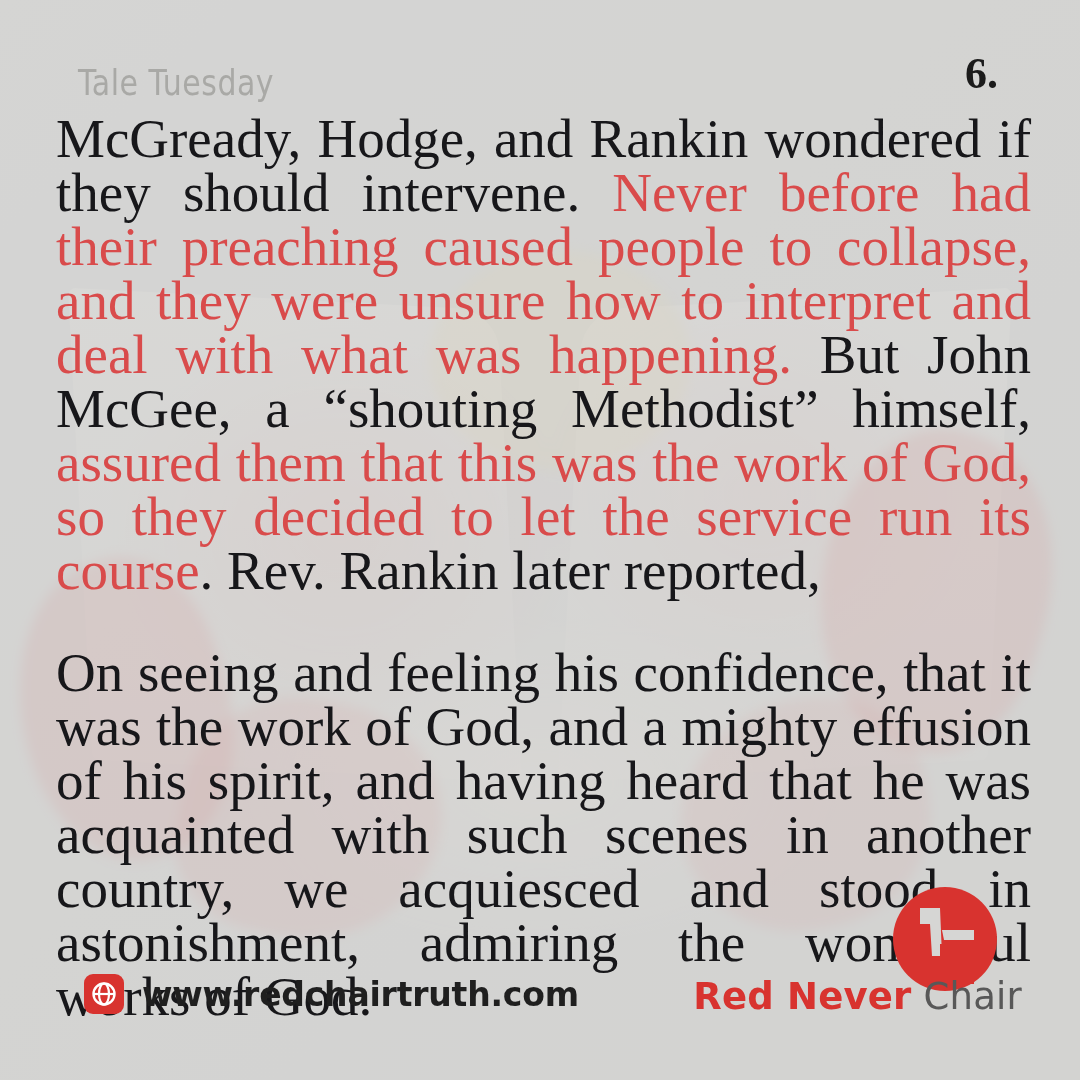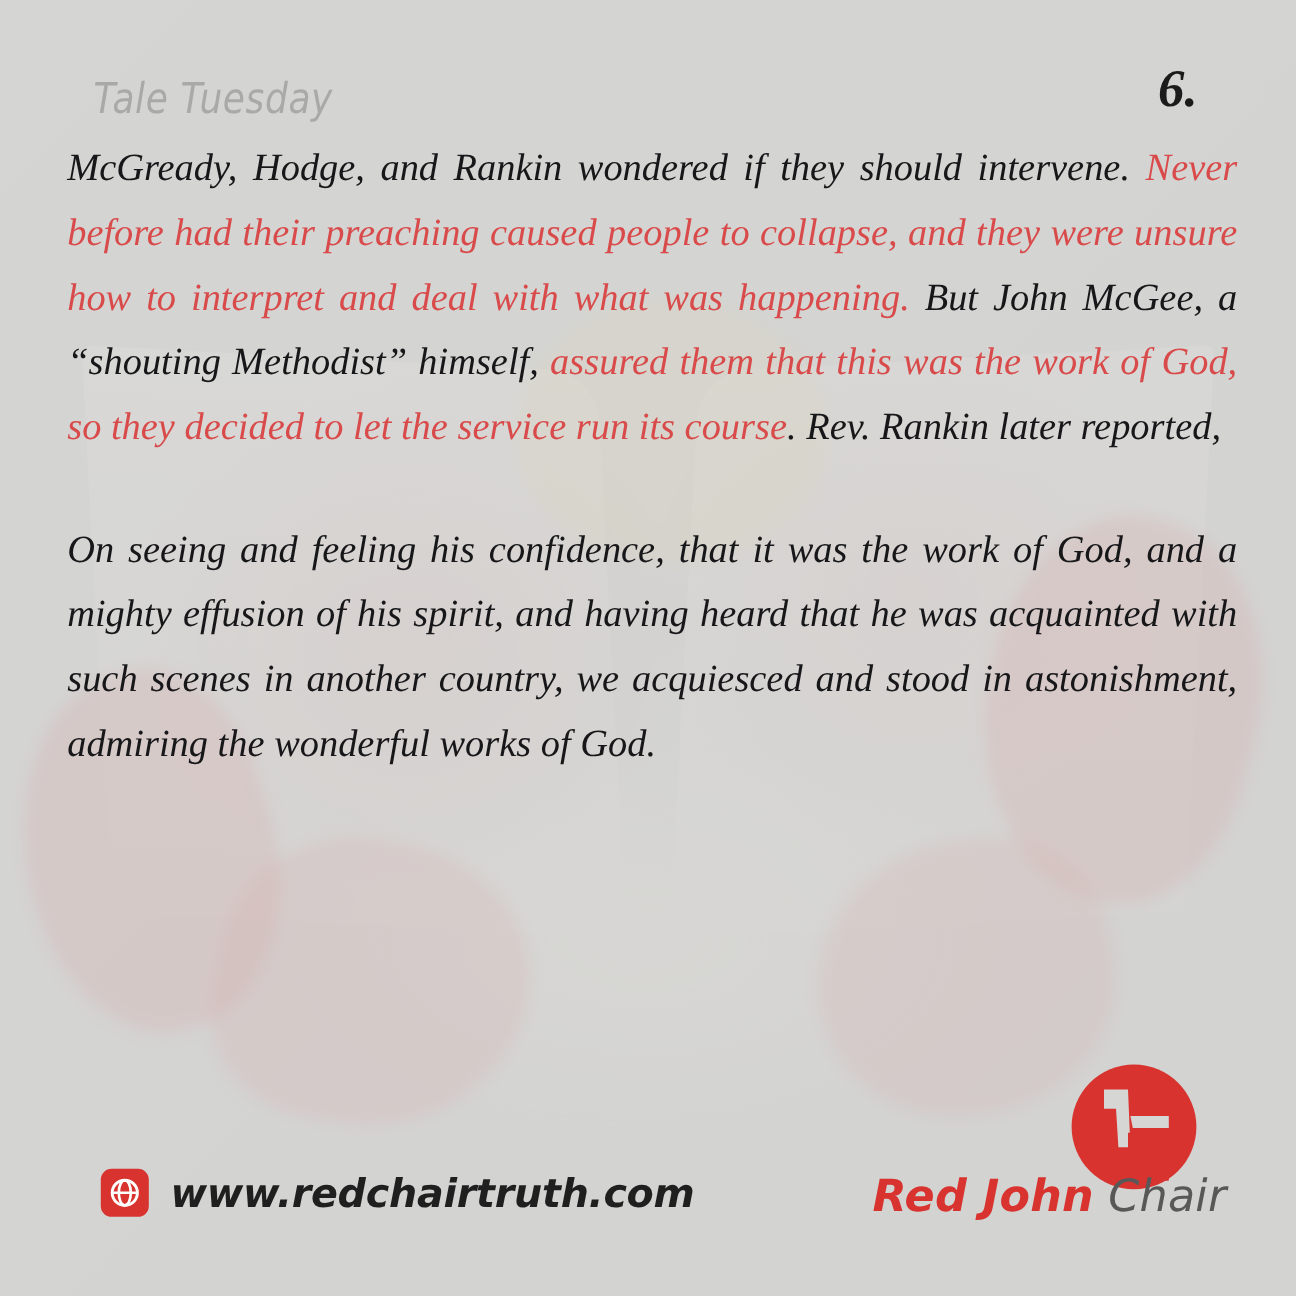--- a/index.html
+++ b/index.html
@@ -12,21 +12,20 @@
     background: #d4d4d2;
     font-family: "Liberation Serif", serif;
     overflow: hidden;
   }
   .canvas {
     position: relative;
     width: 1080px;
     height: 1080px;
     background: linear-gradient(135deg, #d6d6d4 0%, #d2d2d0 45%, #cfcfcd 100%);
     overflow: hidden;
-    font-style: italic;
   }
 
   
   .bg-art {
     position: absolute;
     inset: 0;
     pointer-events: none;
   }
   .bg-book {
     position: absolute;
@@ -107,21 +106,21 @@
     color: #1b1b1b;
     letter-spacing: 0px;
   }
 
   .body-text {
     position: absolute;
     left: 56px;
     top: 112px;
     width: 975px;
     font-family: "Liberation Serif", serif;
-    font-size: 32px;
+    font-size: 55px;
     line-height: 54px;
     color: #17171a;
     text-align: justify;
     text-justify: inter-word;
   }
   .para {
     margin: 0 0 48px 0;
   }
   .para:last-child { margin-bottom: 13px; }
   .hl {
@@ -217,18 +216,18 @@
         <circle cx="63" cy="55" r="52" fill="#d8332f"></circle>
         <path d="M38 24 L58 24 L60 72 L50 72 L48 40 L38 40 Z" fill="#d6d6d4"></path>
         <path d="M60 46 L92 46 L92 56 L62 56 Z" fill="#d6d6d4"></path>
         <path d="M84 56 L92 56 L92 100 L84 100 Z" fill="#d8332f"></path>
         <path d="M58 60 L66 60 L66 100 L58 100 Z" fill="#d8332f"></path>
         <path d="M55 86 L96 86 L96 93 L55 93 Z" fill="#d8332f"></path>
       </svg>
     </div>
 
     <div class="logo-words">
-      <span class="logo-red">Red John</span>
+      <span class="logo-red">Red Never</span>
       <span class="logo-grey">Chair</span>
     </div>
 
   </div>
 </div>
 
 </body></html>

